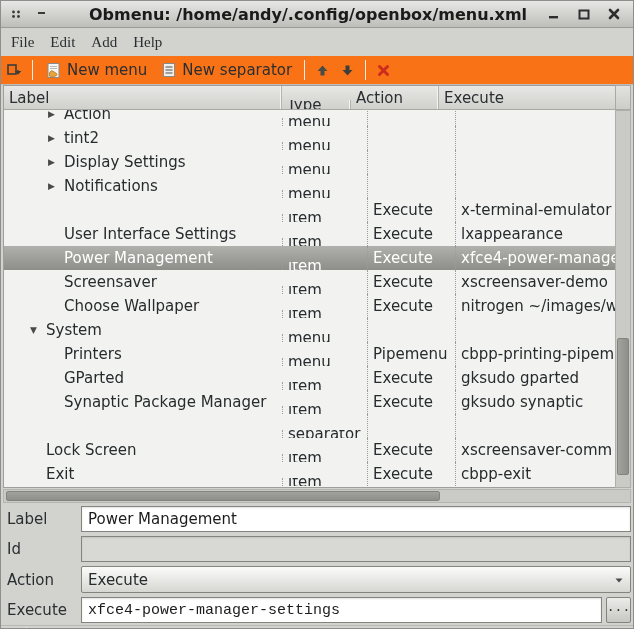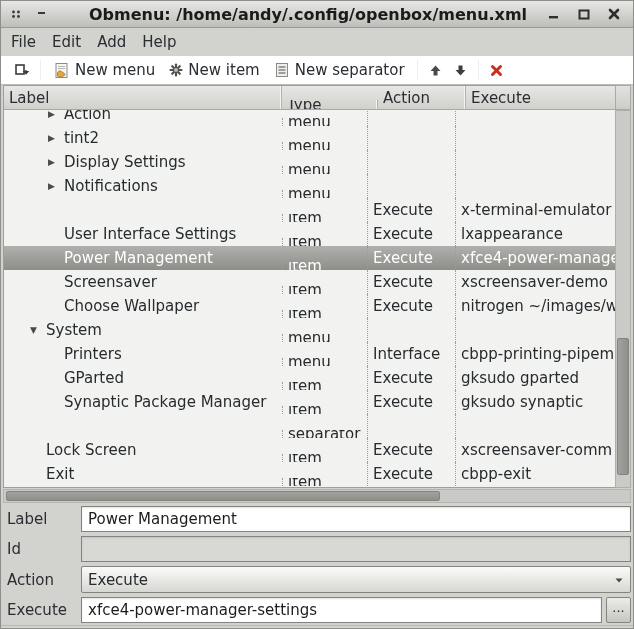--- a/index.html
+++ b/index.html
@@ -24,43 +24,43 @@
     font-weight: bold; font-size: 16px; color: #1b1b1b;
     margin-left: 40px; white-space: nowrap; overflow: hidden; flex: 1;
   }
   .tb-right { display: flex; align-items: center; gap: 16px; padding-right: 4px; }
   .tbtn { display: inline-flex; align-items: center; justify-content: center; width: 14px; height: 14px; }
   
   .menubar {
     height: 28px; flex: 0 0 28px; display: flex; align-items: center;
     background: #d2d2ce; padding-left: 2px;
   }
-  .menu-item { padding: 3px 8px; color: #2a2e32; }
+  .menu-item { padding: 3px 8px; color: #2a2e32; font-family: Liberation Serif, serif; }
   
   .toolbar {
     height: 29px; flex: 0 0 29px; display: flex; align-items: center;
-    background: #ffffff; border-bottom: 1px solid #bcbcb8; padding: 0 8px;
+    background: #f97316; border-bottom: 1px solid #bcbcb8; padding: 0 0;
   }
   .tool-grip {
     width: 26px; height: 24px; display: inline-flex; align-items: center;
     justify-content: center; border-radius: 2px;
   }
   .tool-sep { width: 1px; height: 20px; background: #b0b0ac; border-right: 1px solid #eeeeec; margin: 0 5px; }
   .tool-btn {
     display: inline-flex; align-items: center; gap: 5px; padding: 2px 7px;
     border-radius: 2px; color: #2a2e32; white-space: nowrap;
   }
   .tool-btn-icononly { padding: 2px 6px; }
   .icon { display: inline-flex; align-items: center; justify-content: center; }
   
   .tree-wrap { flex: 0 0 403px; display: flex; padding: 0 2px; }
   .tree-area { width: 612px; display: flex; flex-direction: column; border: 1px solid #9e9e9a; border-right: none; background: #f2f2f0; }
   .tree-header { height: 24px; flex: 0 0 24px; display: flex; background: linear-gradient(#e7e7e5, #d0d0cc); border-bottom: 1px solid #a8a8a4; }
   .hcell { display: flex; align-items: center; padding-left: 5px; border-right: 1px solid #b2b2ae; box-shadow: inset -1px 0 0 #f4f4f2; color: #2a2e32; overflow: hidden; white-space: nowrap; }
-  .hc-label { width: 278px; } .hc-type { width: 96px; margin-top: 14px; } .hc-action { width: 88px; } .hc-exec { flex: 1; border-right: none; box-shadow: none; }
+  .hc-label { width: 278px; } .hc-type { width: 69px; margin-top: 14px; } .hc-action { width: 88px; } .hc-exec { flex: 1; border-right: none; box-shadow: none; }
   .tree-body { flex: 1; overflow: hidden; position: relative; }
   .rows { margin-top: -8px; }
   .trow { height: 24px; display: flex; align-items: stretch; }
   .cell { display: flex; align-items: center; white-space: nowrap; overflow: hidden; }
   .c-label { width: 278px; }
   .c-type { width: 85px; margin-top: 16px; } .c-action { width: 88px; } .c-exec { flex: 1; }
   .c-type, .c-action, .c-exec { border-left: 1px dotted #9c9c98; padding-left: 5px; }
   .indent { display: inline-block; height: 1px; }
   .expander { display: inline-block; width: 16px; font-size: 9px; color: #4a4a4a; text-align: left; }
   .trow.selected { background: linear-gradient(#b0b0ac, #8d8d89); color: #fffffe; }
@@ -79,21 +79,21 @@
     height: 26px; width: 100%; border: 1px solid #84847f; background: #ffffff;
     font-family: inherit; font-size: 15px; color: #1c1c1c; padding: 0 6px; outline: none;
     box-shadow: inset 0 1px 2px rgba(0,0,0,0.12);
   }
   .f-input:disabled { background: #d8d8d4; box-shadow: inset 0 1px 2px rgba(0,0,0,0.10); }
   .combo {
     height: 27px; border: 1px solid #84847f; border-radius: 2px;
     background: linear-gradient(#fbfbfa, #d6d6d2); display: flex; align-items: center;
     padding: 0 6px; justify-content: space-between;
   }
-  .exec-row { display: flex; align-items: center; gap: 4px; }
+  .exec-row { display: flex; align-items: center; gap: 4px; font-family: Liberation Mono, monospace; }
   .exec-row .f-input { flex: 1; }
   .browse-btn {
     width: 25px; height: 26px; border: 1px solid #84847f; border-radius: 2px;
     background: linear-gradient(#ececea, #c6c6c2); font-size: 13px; color: #2a2a2a;
     display: flex; align-items: center; justify-content: center; padding-bottom: 5px;
   }
   
   .statusbar { flex: 1; border-top: 1px solid #b8b8b4; background: #d2d2ce; position: relative; }
   .status-notch { position: absolute; left: 25px; top: 1px; bottom: 0; width: 1px; background: #a8a8a4; border-right: 1px solid #e8e8e6; }
 </style>
@@ -161,34 +161,20 @@
         <svg width="17" height="17" viewBox="0 0 17 17">
           <rect x="3" y="1.5" width="11" height="14" fill="#f6f6f4" stroke="#8a8a86" stroke-width="1"></rect>
           <line x1="5" y1="4.5" x2="12" y2="4.5" stroke="#b8b8b4" stroke-width="1"></line>
           <line x1="5" y1="6.5" x2="12" y2="6.5" stroke="#b8b8b4" stroke-width="1"></line>
           <path d="M4.5 10.5 q2 -3 4 -1 l3 2 q1 1 0 2 l-4 1.5 q-2 .5 -3 -1 z" fill="#e8a33d" stroke="#b5751d" stroke-width="0.8"></path>
         </svg>
       </span>
       <span>New menu</span>
     </span>
 
-    <span class="tool-btn">
-      <span class="icon">
-        <svg width="14" height="14" viewBox="0 0 14 14">
-          <g stroke="#4e4e4a" stroke-width="2.2" stroke-linecap="round">
-            <line x1="7" y1="1.5" x2="7" y2="12.5"></line>
-              <line x1="1.5" y1="7" x2="12.5" y2="7"></line>
-            <line x1="3.2" y1="3.2" x2="10.8" y2="10.8"></line>
-              <line x1="10.8" y1="3.2" x2="3.2" y2="10.8"></line>
-          </g>
-          <circle cx="7" cy="7" r="2" fill="#b9b9b5"></circle>
-        </svg>
-      </span>
-      <span>New item</span>
-    </span>
 
     <span class="tool-btn">
       <span class="icon">
         <svg width="16" height="16" viewBox="0 0 16 16">
           <rect x="2.5" y="1.5" width="11" height="13" fill="#efefed" stroke="#8a8a86" stroke-width="1"></rect>
           <line x1="4.5" y1="5" x2="11.5" y2="5" stroke="#7c7c78" stroke-width="1.4"></line>
           <line x1="4.5" y1="8" x2="11.5" y2="8" stroke="#7c7c78" stroke-width="1.4"></line>
           <line x1="4.5" y1="11" x2="11.5" y2="11" stroke="#7c7c78" stroke-width="1.4"></line>
         </svg>
       </span>
@@ -332,21 +318,21 @@
     <div class="cell c-action"></div>
     <div class="cell c-exec"></div>
   </div>
             <div class="trow">
     <div class="cell c-label">
       <span class="indent" style="width: 44px;"></span>
       <span class="expander"></span>
       <span class="c-label-text">Printers</span>
     </div>
     <div class="cell c-type">menu</div>
-    <div class="cell c-action">Interface</div>
+    <div class="cell c-action">Pipemenu</div>
     <div class="cell c-exec">cbpp-printing-pipeme</div>
   </div>
             <div class="trow">
     <div class="cell c-label">
       <span class="indent" style="width: 44px;"></span>
       <span class="expander"></span>
       <span class="c-label-text">GParted</span>
     </div>
     <div class="cell c-type">item</div>
     <div class="cell c-action">Execute</div>

